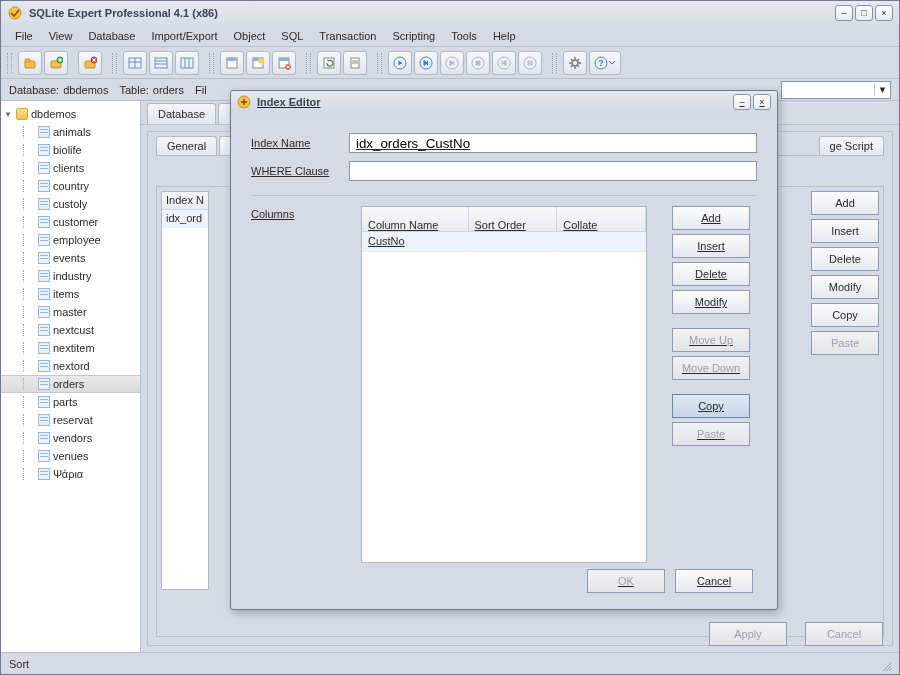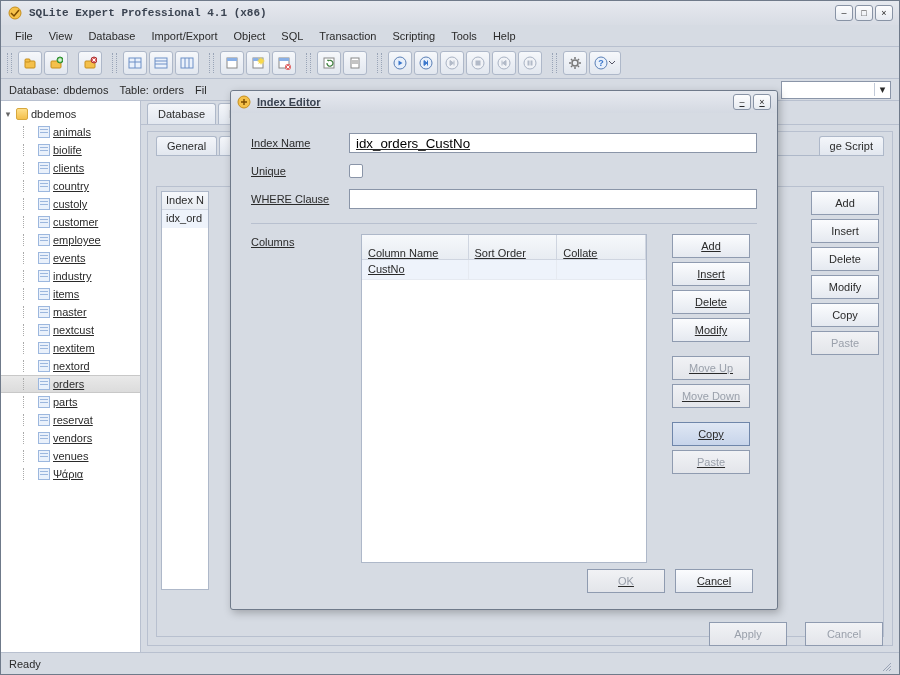--- a/index.html
+++ b/index.html
@@ -2,21 +2,21 @@
 <html><head>
 <meta charset="utf-8">
 <style>
   * { box-sizing: border-box; }
   body { margin:0; font-family: Tahoma, Verdana, sans-serif; font-size:11px; color:#2a2a2a; background:#fff; overflow:hidden; width:900px; height:675px; }
 
   
   .outer-window { width:900px; height:675px; border:1px solid #6f7a8a; background:#d6dbe3; display:flex; flex-direction:column; }
   .titlebar { height:24px; background:linear-gradient(#e6e9ef,#d8dce4); display:flex; align-items:center; padding:0 6px; gap:6px; }
   .titlebar .app-icon { width:16px; height:16px; display:inline-flex; justify-content:center; align-items:center; }
-  .title-text { flex:1; font-weight:bold; color:#3b4452;font-family:Liberation Mono, monospace; }
+  .title-text { flex:1; font-weight:bold; color:#3b4452; }
   .win-controls { display:flex; gap:2px; }
   .win-btn { width:18px; height:16px; border:1px solid #8893a5; border-radius:3px; background:linear-gradient(#fdfdfe,#e7ebf1); display:flex; justify-content:center; align-items:center; font-size:9px; cursor:pointer; }
 
   
   .menubar { height:22px; display:flex; align-items:center; padding:0 6px; gap:0; border-bottom:1px solid #b8c0cf; }
   .menu-item { padding:3px 8px; cursor:pointer; }
 
   
   .toolbar { height:32px; display:flex; align-items:center; padding:2px 6px; border-bottom:1px solid #b8c0cf; gap:2px; }
   .tool-row { display:flex; align-items:center; gap:2px; }
@@ -29,21 +29,21 @@
   .subbar { height:22px; display:flex; align-items:center; padding:0 8px; gap:4px; border-bottom:1px solid #b8c0cf; }
   .subbar .fill { flex:1; }
   .subbar .combo { width:110px; height:18px; background:#fff; border:1px solid #8a95a8; display:flex; align-items:center; justify-content:flex-end;}
   .combo .chev { width:16px; text-align:center; border-left:1px solid #c2cad8;}
 
   
   .main { flex:1; display:flex; min-height:0; }
   .tree-panel { width:140px; border-right:1px solid #b8c0cf; background:#fff; overflow:auto; padding:4px 0;}
   .tree-row { display:flex; align-items:center; height:18px; padding-left:4px; gap:2px; white-space:nowrap; cursor:pointer;}
   .tree-row.root { padding-left:2px; }
-  .tree-row.child { padding-left:22px;text-decoration:underline; }
+  .tree-row.child { padding-left:22px; }
   .tree-row.selected { background:linear-gradient(#e9e9e9,#dcdcdc); border-top:1px solid #c8c8c8; border-bottom:1px solid #c8c8c8; }
   .tree-toggle { width:10px; color:#666; font-size:9px; text-align:center; }
   .tree-icon { width:14px; height:14px; display:inline-flex; justify-content:center; align-items:center; }
   .db-cyl { width:12px;height:12px;border:1px solid #d8a83d;border-radius:2px;background:linear-gradient(#ffe08a,#f4c04b); }
   .tbl-icon { width:12px;height:12px;border:1px solid #9cb7de;background:#eaf1fb; position:relative;}
   .tbl-icon::before{content:"";position:absolute;top:2px;left:1px;right:1px;height:1px;background:#9cb7de;}
   .tbl-icon::after{content:"";position:absolute;top:5px;left:1px;right:1px;height:1px;background:#9cb7de;}
 
   .content { flex:1; display:flex; flex-direction:column; position:relative; background:#d6dbe3;}
   .tabs-top { height:24px; display:flex; align-items:flex-end; gap:0; padding:0 6px; border-bottom:1px solid #b8c0cf;}
@@ -505,21 +505,21 @@
 
       <div style="position:absolute; right:16px; bottom:6px; display:flex; gap:18px;">
         <div class="btn wide disabled">Apply</div>
         <div class="btn wide disabled">Cancel</div>
       </div>
     </div>
 
   </div>
 
   <div class="statusbar">
-    <span>Ready</span>
+    <span>Sort</span>
     <span class="resize-grip"></span>
   </div>
 
   <div class="modal">
     <div class="m-title">
       <span class="app-icon">
         <svg class="svg-icon" width="14" height="14">
             <circle cx="7" cy="7" r="6" fill="#f5c14a" stroke="#c78f1c"></circle>
             <path d="M4 7h6M7 4v6" stroke="#7a4a00" stroke-width="1.4"></path>
           </svg>
@@ -532,24 +532,20 @@
         <div class="win-btn">
             <span>×</span>
           </div>
       </div>
     </div>
 
     <div class="modal-body">
       <div class="frow">
         <span class="lbl">Index Name</span>
         <input class="txt" value="idx_orders_CustNo" style="">
-      </div>
-      <div class="frow">
-        <span class="lbl">Unique</span>
-        <span class="chk"></span>
       </div>
       <div class="frow">
         <span class="lbl">WHERE Clause</span>
         <input class="txt" value="" style="">
       </div>
       <div class="hr"></div>
 
       <div class="cols-area">
         <div class="cols-lbl">Columns</div>
         <div class="grid">

